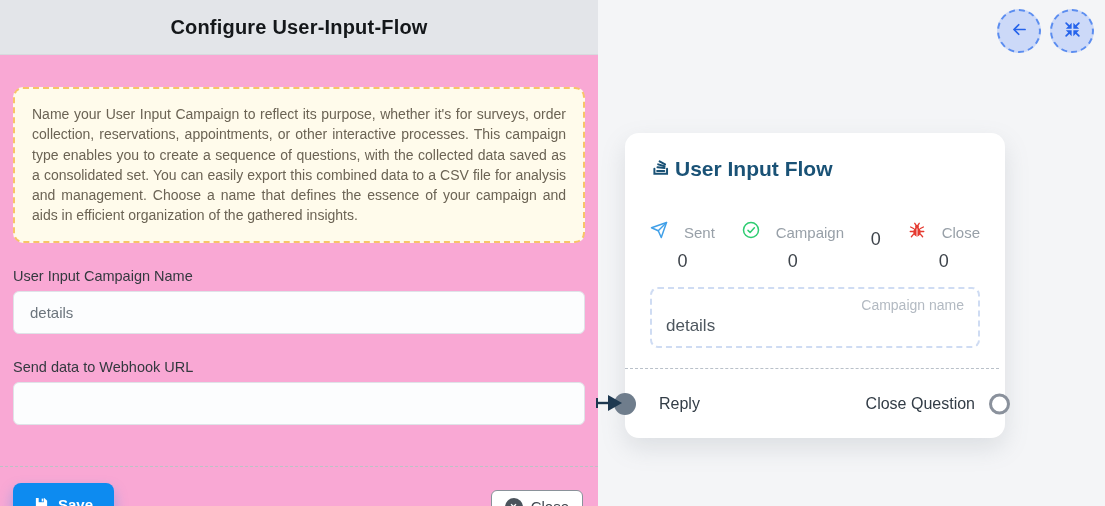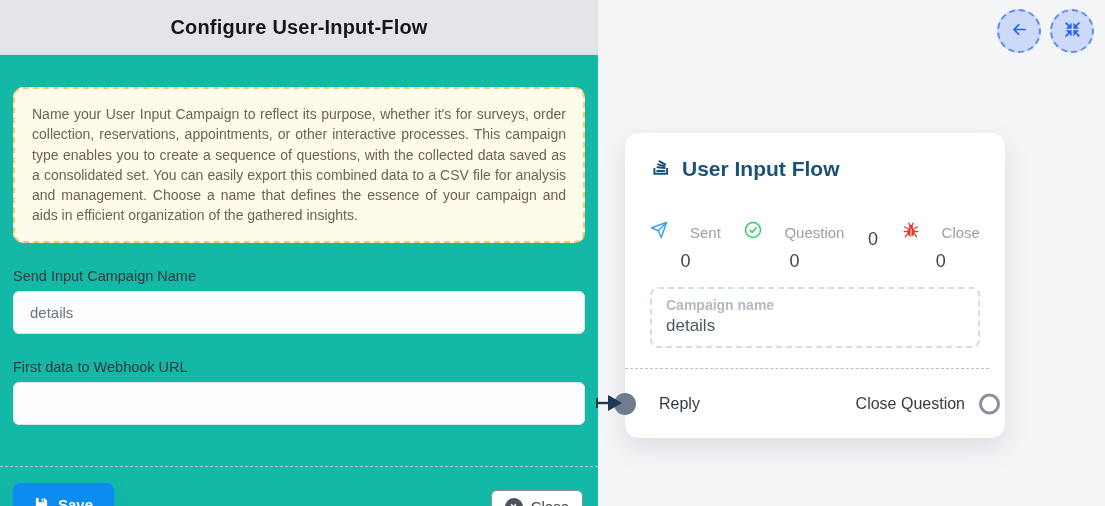--- a/index.html
+++ b/index.html
@@ -8,21 +8,21 @@
     font-family: "Liberation Sans", sans-serif;
     background: #f4f5f7;
     position: relative;
     overflow: hidden;
   }
 
   
   .left-panel {
     position: absolute; left: 0; top: 0;
     width: 598px; height: 506px;
-    background: #14b8a6;
+    background: #f9a8d4;
   }
   .panel-header {
     height: 55px; background: #e3e5e9;
     display: flex; align-items: center; justify-content: center;
     border-bottom: 1px solid #d7dade;
   }
   .panel-header h1 { font-size: 20px; font-weight: 700; color: #14171a; letter-spacing: .2px; }
 
   .info-banner {
     margin: 32px 13px 12px 13px;
@@ -108,42 +108,42 @@
 
   
   .node {
     position: absolute; left: 27px; top: 133px;
     width: 380px; height: 305px;
     background: #fff; border-radius: 14px;
     box-shadow: 0 10px 25px rgba(110,120,135,.18);
   }
   .node-body { padding: 22px 25px 0 25px; }
   .node-title {
-    display: flex; align-items: center; gap: 10px;
+    display: flex; align-items: center; gap: 3px;
     color: #1a5276; font-size: 21px; font-weight: 700;
   }
   .stats-row {
     margin-top: 39px;
     display: flex; justify-content: space-between;
   }
   .stat { display: flex; flex-direction: column; align-items: center; }
-  .stat-top { display: flex; align-items: center; gap: 22px; }
+  .stat-top { display: flex; align-items: center; gap: 16px; }
   .stat-label { font-size: 15px; color: #98a0a8; }
   .stat-value { margin-top: 8px; font-size: 18px; color: #3e444b; }
 
   .campaign-box {
     margin-top: 15px;
     border: 2px dashed #cfdcf3; border-radius: 8px;
     padding: 8px 14px 10px 14px;
   }
-  .campaign-label { font-size: 14px; font-weight: 700; color: #b3bac2; }
+  .campaign-label { font-size: 14px; font-weight: 400; color: #b3bac2; text-align: right; }
   .campaign-value { margin-top: 3px; font-size: 17px; color: #4d565e; }
 
   .node-footer {
-    position: absolute; left: 0; right: 16px; bottom: 0; height: 70px;
+    position: absolute; left: 0; right: 6px; bottom: 0; height: 70px;
     border-top: 1.5px dashed #b9c0c9;
     border-radius: 0 0 14px 14px;
     display: flex; align-items: center; justify-content: space-between;
     padding: 0 24px;
   }
   .footer-label { font-size: 16px; color: #323c46; }
   .handle-left {
     position: absolute; left: -11px; top: 50%; transform: translateY(-50%);
     width: 22px; height: 22px; border-radius: 50%;
     background: #6f7d8c;
@@ -164,24 +164,24 @@
 </head>
 <body>
 
 <div class="left-panel">
   <div class="panel-header">
     <h1>Configure User-Input-Flow</h1>
   </div>
 
   <div class="info-banner">Name your User Input Campaign to reflect its purpose, whether it's for surveys, order collection, reservations, appointments, or other interactive processes. This campaign type enables you to create a sequence of questions, with the collected data saved as a consolidated set. You can easily export this combined data to a CSV file for analysis and management. Choose a name that defines the essence of your campaign and aids in efficient organization of the gathered insights.</div>
 
-  <label class="field-label">Send Input Campaign Name</label>
+  <label class="field-label">User Input Campaign Name</label>
   <input class="text-input" type="text" value="details" style="">
 
-  <label class="field-label">First data to Webhook URL</label>
+  <label class="field-label">Send data to Webhook URL</label>
   <input class="text-input" type="text" value="" style="">
 
   <div class="footer-divider"></div>
 
   <div class="panel-actions">
     <button class="save-btn">
       <span>
         <svg width="15" height="15" viewBox="0 0 16 16">
           <path d="M2 2 h9 l3 3 v9 H2 z" fill="#ffffff"></path>
           <rect x="5" y="2" width="5.5" height="4.6" fill="#0d8bf0"></rect>
@@ -255,21 +255,21 @@
         </div>
 
         <div class="stat">
           <div class="stat-top">
             <span>
               <svg width="18" height="18" viewBox="0 0 24 24" fill="none" stroke="#2ecc71" stroke-width="2" stroke-linecap="round" stroke-linejoin="round">
                 <circle cx="12" cy="12" r="10"></circle>
                   <path d="M8 12.5 l2.8 2.8 L16.5 9"></path>
               </svg>
             </span>
-            <span class="stat-label">Question</span>
+            <span class="stat-label">Campaign</span>
           </div>
           <div class="stat-value">0</div>
         </div>
 
         <div class="stat">
           <div class="stat-value">0</div>
         </div>
 
         <div class="stat">
           <div class="stat-top">

